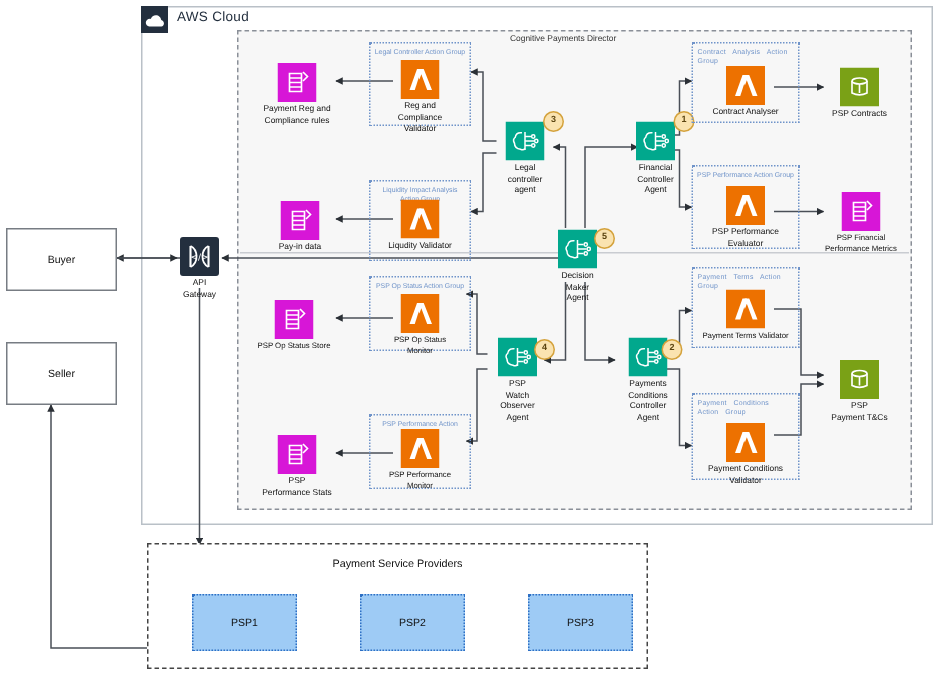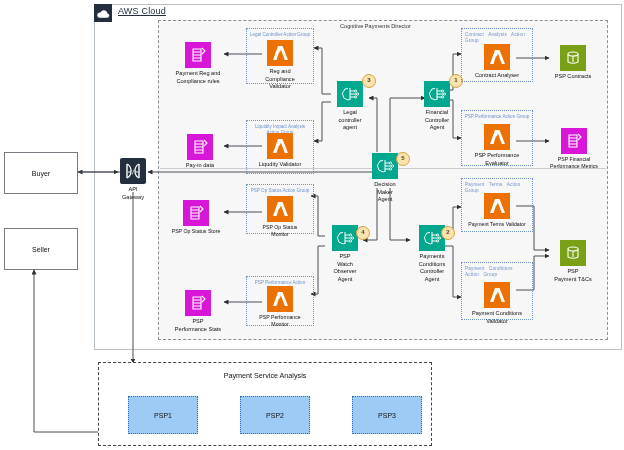--- a/index.html
+++ b/index.html
@@ -12,21 +12,21 @@
   
   #aws-cloud{
     left:94px;top:4px;width:528px;height:346px;
     border:1px solid #b9c0c7;background:#ffffff;
   }
   #aws-cloud-badge{
     left:94px;top:4px;width:18px;height:18px;background:#232f3e;
   }
   #aws-cloud-badge svg{display:block;}
   #aws-cloud-title{
-    left:118px;top:6px;font-size:9px;color:#232f3e;letter-spacing:.2px;text-decoration:underline;
+    left:118px;top:6px;font-size:9px;color:#232f3e;letter-spacing:.2px;
   }
   #cpd{
     left:158px;top:20px;width:450px;height:320px;
     border:1px dashed #8a8f98;background:#f7f7f7;
   }
   #cpd-title{
     left:340px;top:23px;font-size:5.6px;color:#333;white-space:nowrap;
   }
   .divider{background:#c9ccd1;height:1px;}
   
@@ -493,21 +493,21 @@
         <path d="M8 9 v8 q5 2.5 10 0 v-8"></path>
           <path d="M13 11 v6"></path>
       </g>
       </svg>
   </span>
   <div class="cap">PSP
 Payment T&amp;Cs</div>
 </div>
 
 <div class="abs" id="psp-group">
-  <div id="psp-group-title">Payment Service Analysis</div>
+  <div id="psp-group-title">Payment Service Providers</div>
 </div>
 <div class="psp" style="left:128px;">
   <span>PSP1</span>
 </div>
 <div class="psp" style="left:240px;">
   <span>PSP2</span>
 </div>
 <div class="psp" style="left:352px;">
   <span>PSP3</span>
 </div>

